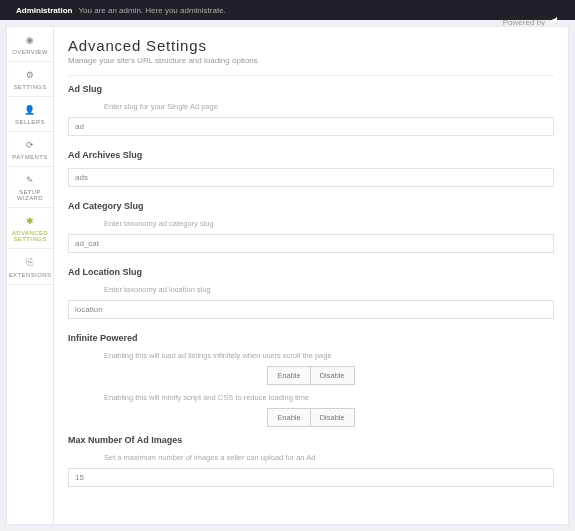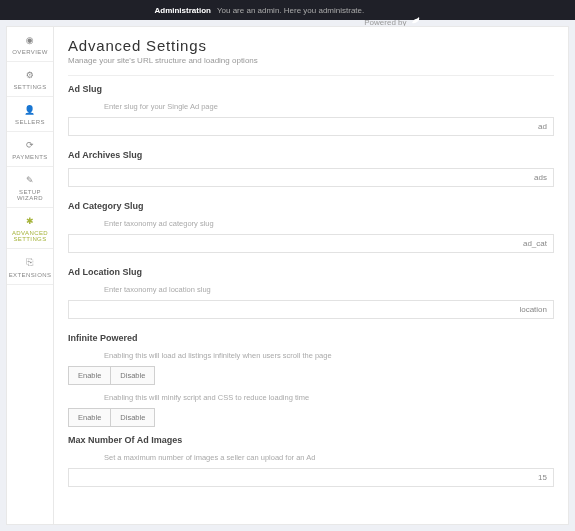--- a/index.html
+++ b/index.html
@@ -1,34 +1,34 @@
 <!DOCTYPE html>
 <html><head>
 <meta charset="utf-8">
 <style>
 * { box-sizing: border-box; margin: 0; padding: 0; }
 body { font-family: Arial, Helvetica, sans-serif; font-size: 9px; background: #f5f5f8; color: #555; }
 .wrapper { width: 575px; height: 531px; background: #fff; position: relative; overflow: hidden; }
-.topbar { background: #1f2028; color: #aaa; height: 20px; display: flex; align-items: center; padding: 0 8px; font-size: 8px; justify-content: center; }
+.topbar { background: #1f2028; color: #aaa; height: 20px; display: flex; align-items: center; padding: 0 16px; font-size: 8px; justify-content: space-between; }
 .topbar .left { display: flex; gap: 6px; align-items: baseline; }
 .topbar .title { color: #fff; font-weight: bold; font-size: 8px; }
 .topbar .right { display: flex; align-items: center; gap: 4px; color: #999; margin-top: 24px; }
 .main { display: flex; padding: 6px; gap: 0; background: #eef0f5; height: calc(100% - 20px); }
 .sidebar { width: 48px; background: #fff; border: 1px solid #e8e8e8; display: flex; flex-direction: column; }
 .side-item { display: flex; flex-direction: column; align-items: center; justify-content: center; padding: 8px 2px 6px; border-bottom: 1px solid #eee; color: #888; font-size: 6px; letter-spacing: 0.4px; cursor: pointer; text-align: center; }
 .side-item.active { color: #a5b33a; }
 .side-item .ico { font-size: 9px; margin-bottom: 4px; }
 .content { flex: 1; background: #fff; border: 1px solid #e8e8e8; border-left: none; padding: 10px 14px; overflow: auto; }
 .page-title { font-size: 15px; color: #333; letter-spacing: 0.8px; font-weight: normal; margin-bottom: 2px; }
 .page-sub { font-size: 8px; color: #999; margin-bottom: 10px; }
 hr.sep { border: none; border-top: 1px solid #eee; margin: 10px 0 8px; }
 .section-label { font-size: 9px; color: #444; font-weight: bold; margin: 6px 0 8px; }
 .hint { font-size: 7.5px; color: #aaa; margin-bottom: 6px; margin-left: 36px; }
-.field { width: 100%; border: 1px solid #e2e2e2; background: #fff; padding: 4px 6px; font-size: 8px; color: #888; margin-bottom: 8px; text-align: right; }
-.btn-group { display: flex; margin-bottom: 8px; }
+.field { width: 100%; border: 1px solid #e2e2e2; background: #fff; padding: 4px 6px; font-size: 8px; color: #888; margin-bottom: 8px; }
+.btn-group { display: flex; margin-bottom: 8px; justify-content: center; }
 .btn { border: 1px solid #d0d0d0; background: #fafafa; padding: 4px 9px; font-size: 7.5px; color: #777; cursor: pointer; }
 .btn + .btn { border-left: none; }
 .bird { display: inline-block; }
 </style>
 </head>
 <body>
 
 <div class="wrapper">
   <div class="topbar">
     <div class="left">

